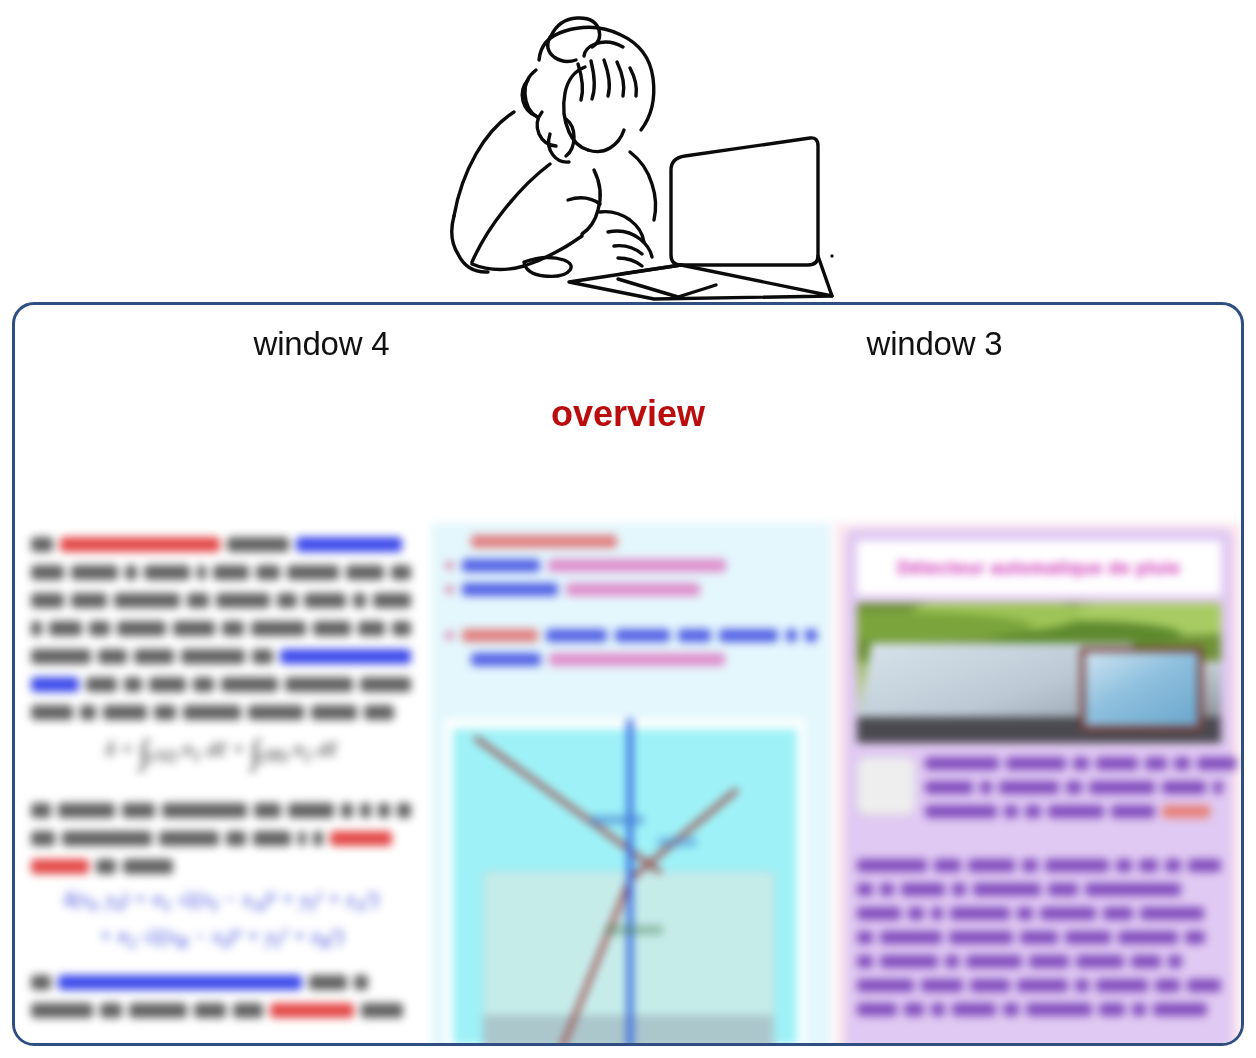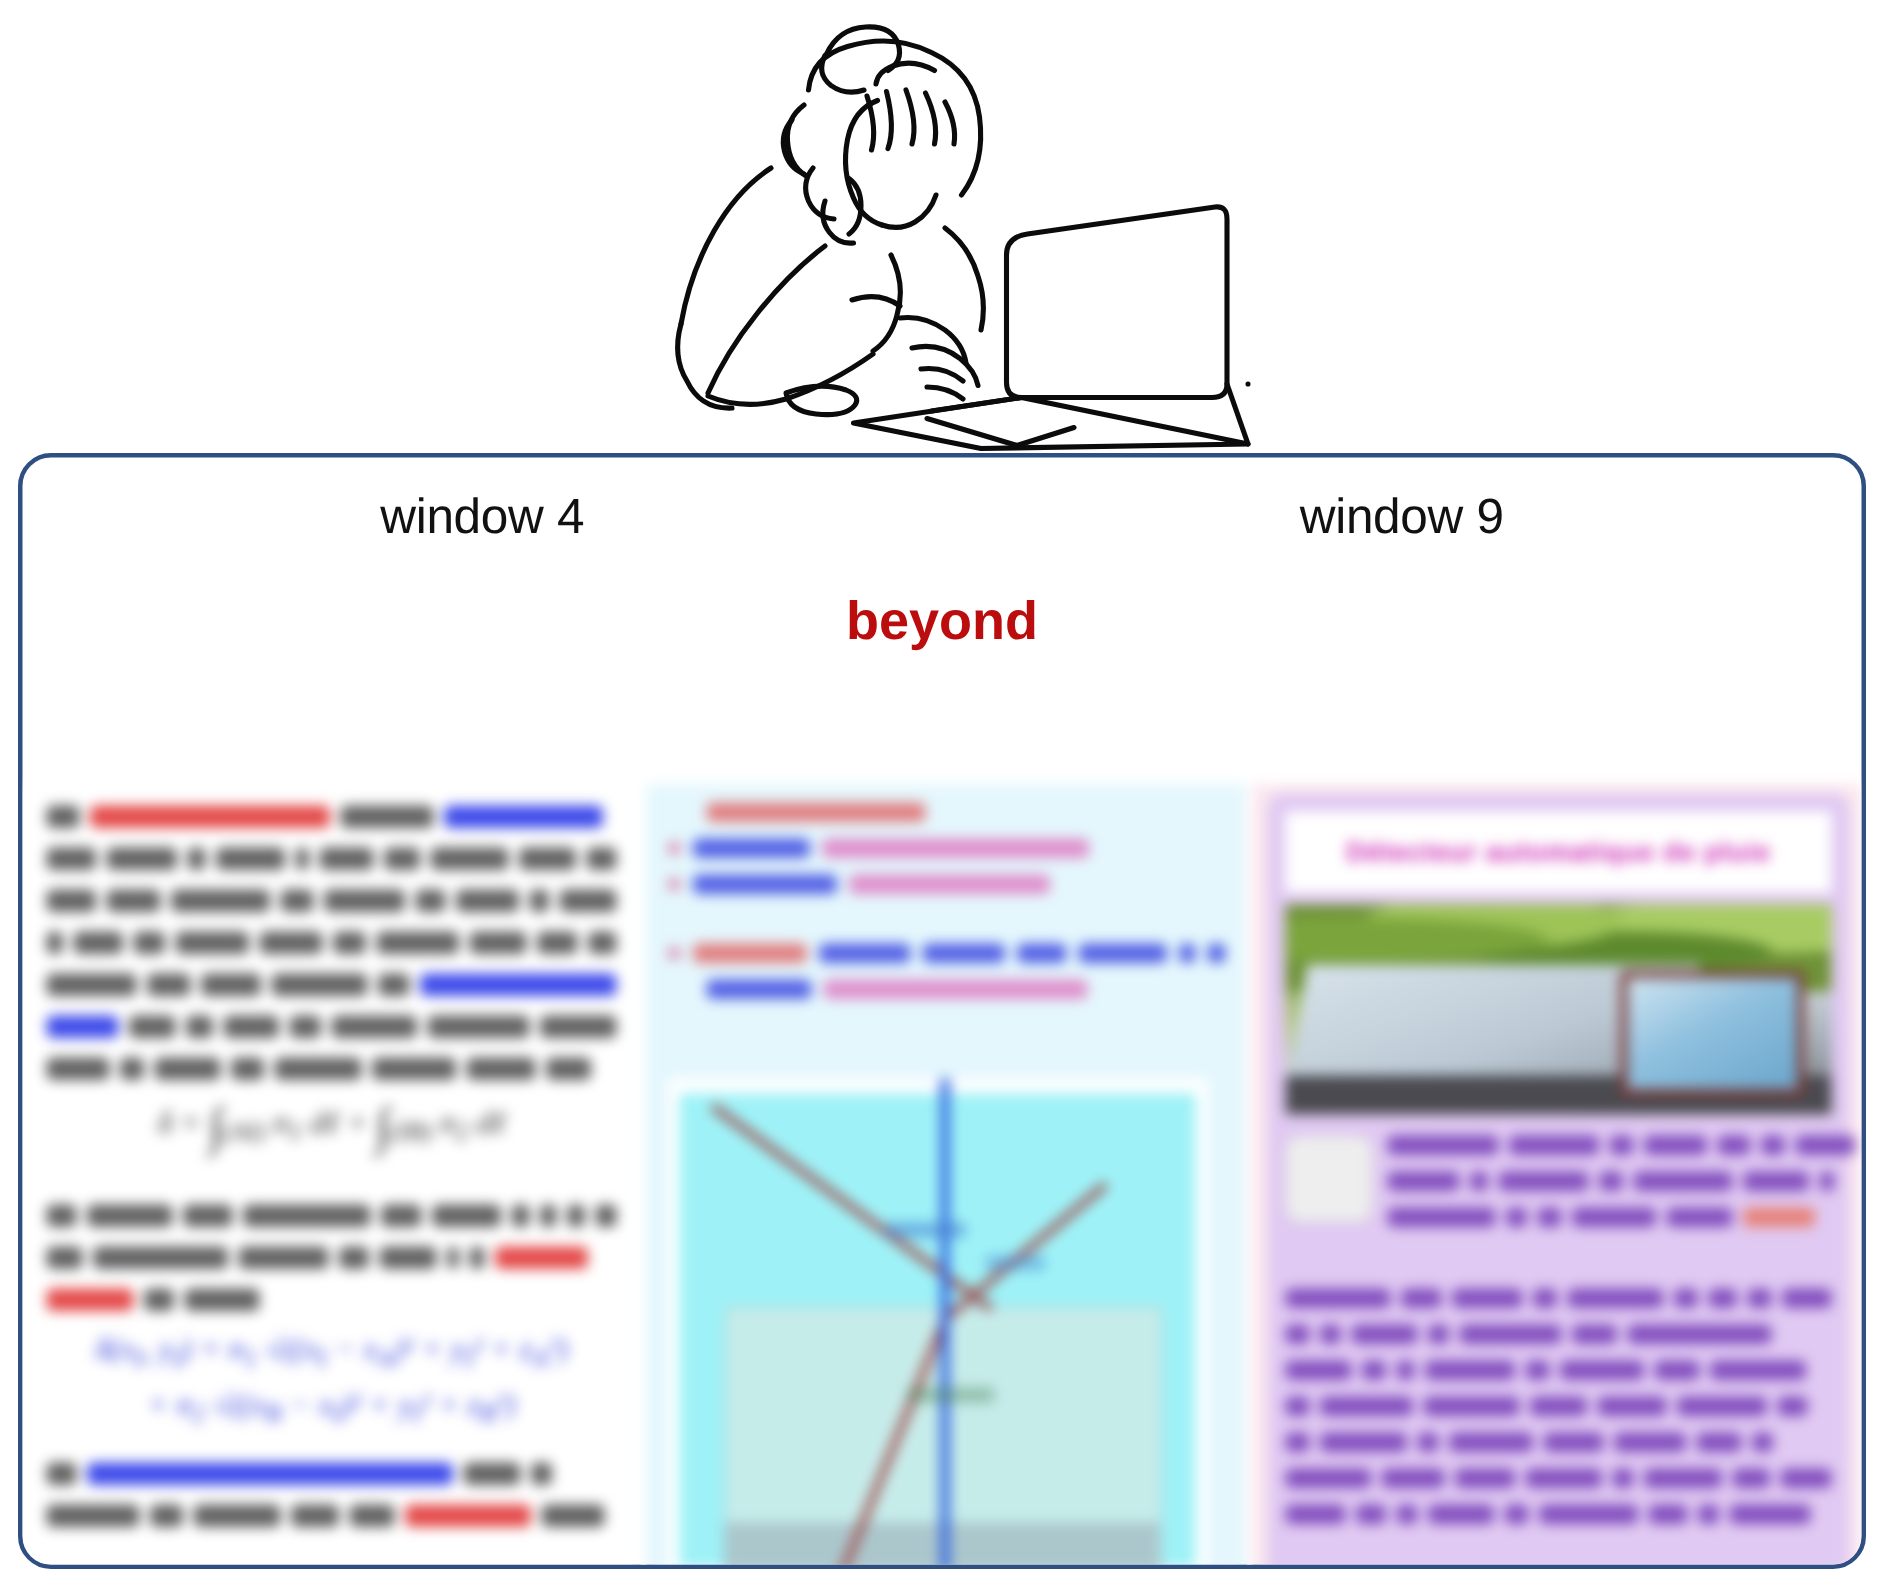--- a/index.html
+++ b/index.html
@@ -317,25 +317,25 @@
     </g>
   </svg>
 </div>
 
 <div id="window-frame">
 
   <div id="header-block">
 
     <div class="hdr-row" id="row-window-labels">
       <div class="hdr-cell">window 4</div>
-      <div class="hdr-cell">window 9</div>
+      <div class="hdr-cell">window 3</div>
     </div>
 
     <div class="hdr-row" id="row-role-labels">
-      <div class="hdr-cell">beyond</div>
+      <div class="hdr-cell">overview</div>
     </div>
 
   </div>
 
   <div id="panels">
 
     <div class="panel" id="panel-main">
       <div class="doc-lines">
         <div class="ln">
           <div class="seg k" style="width:22px"></div>

